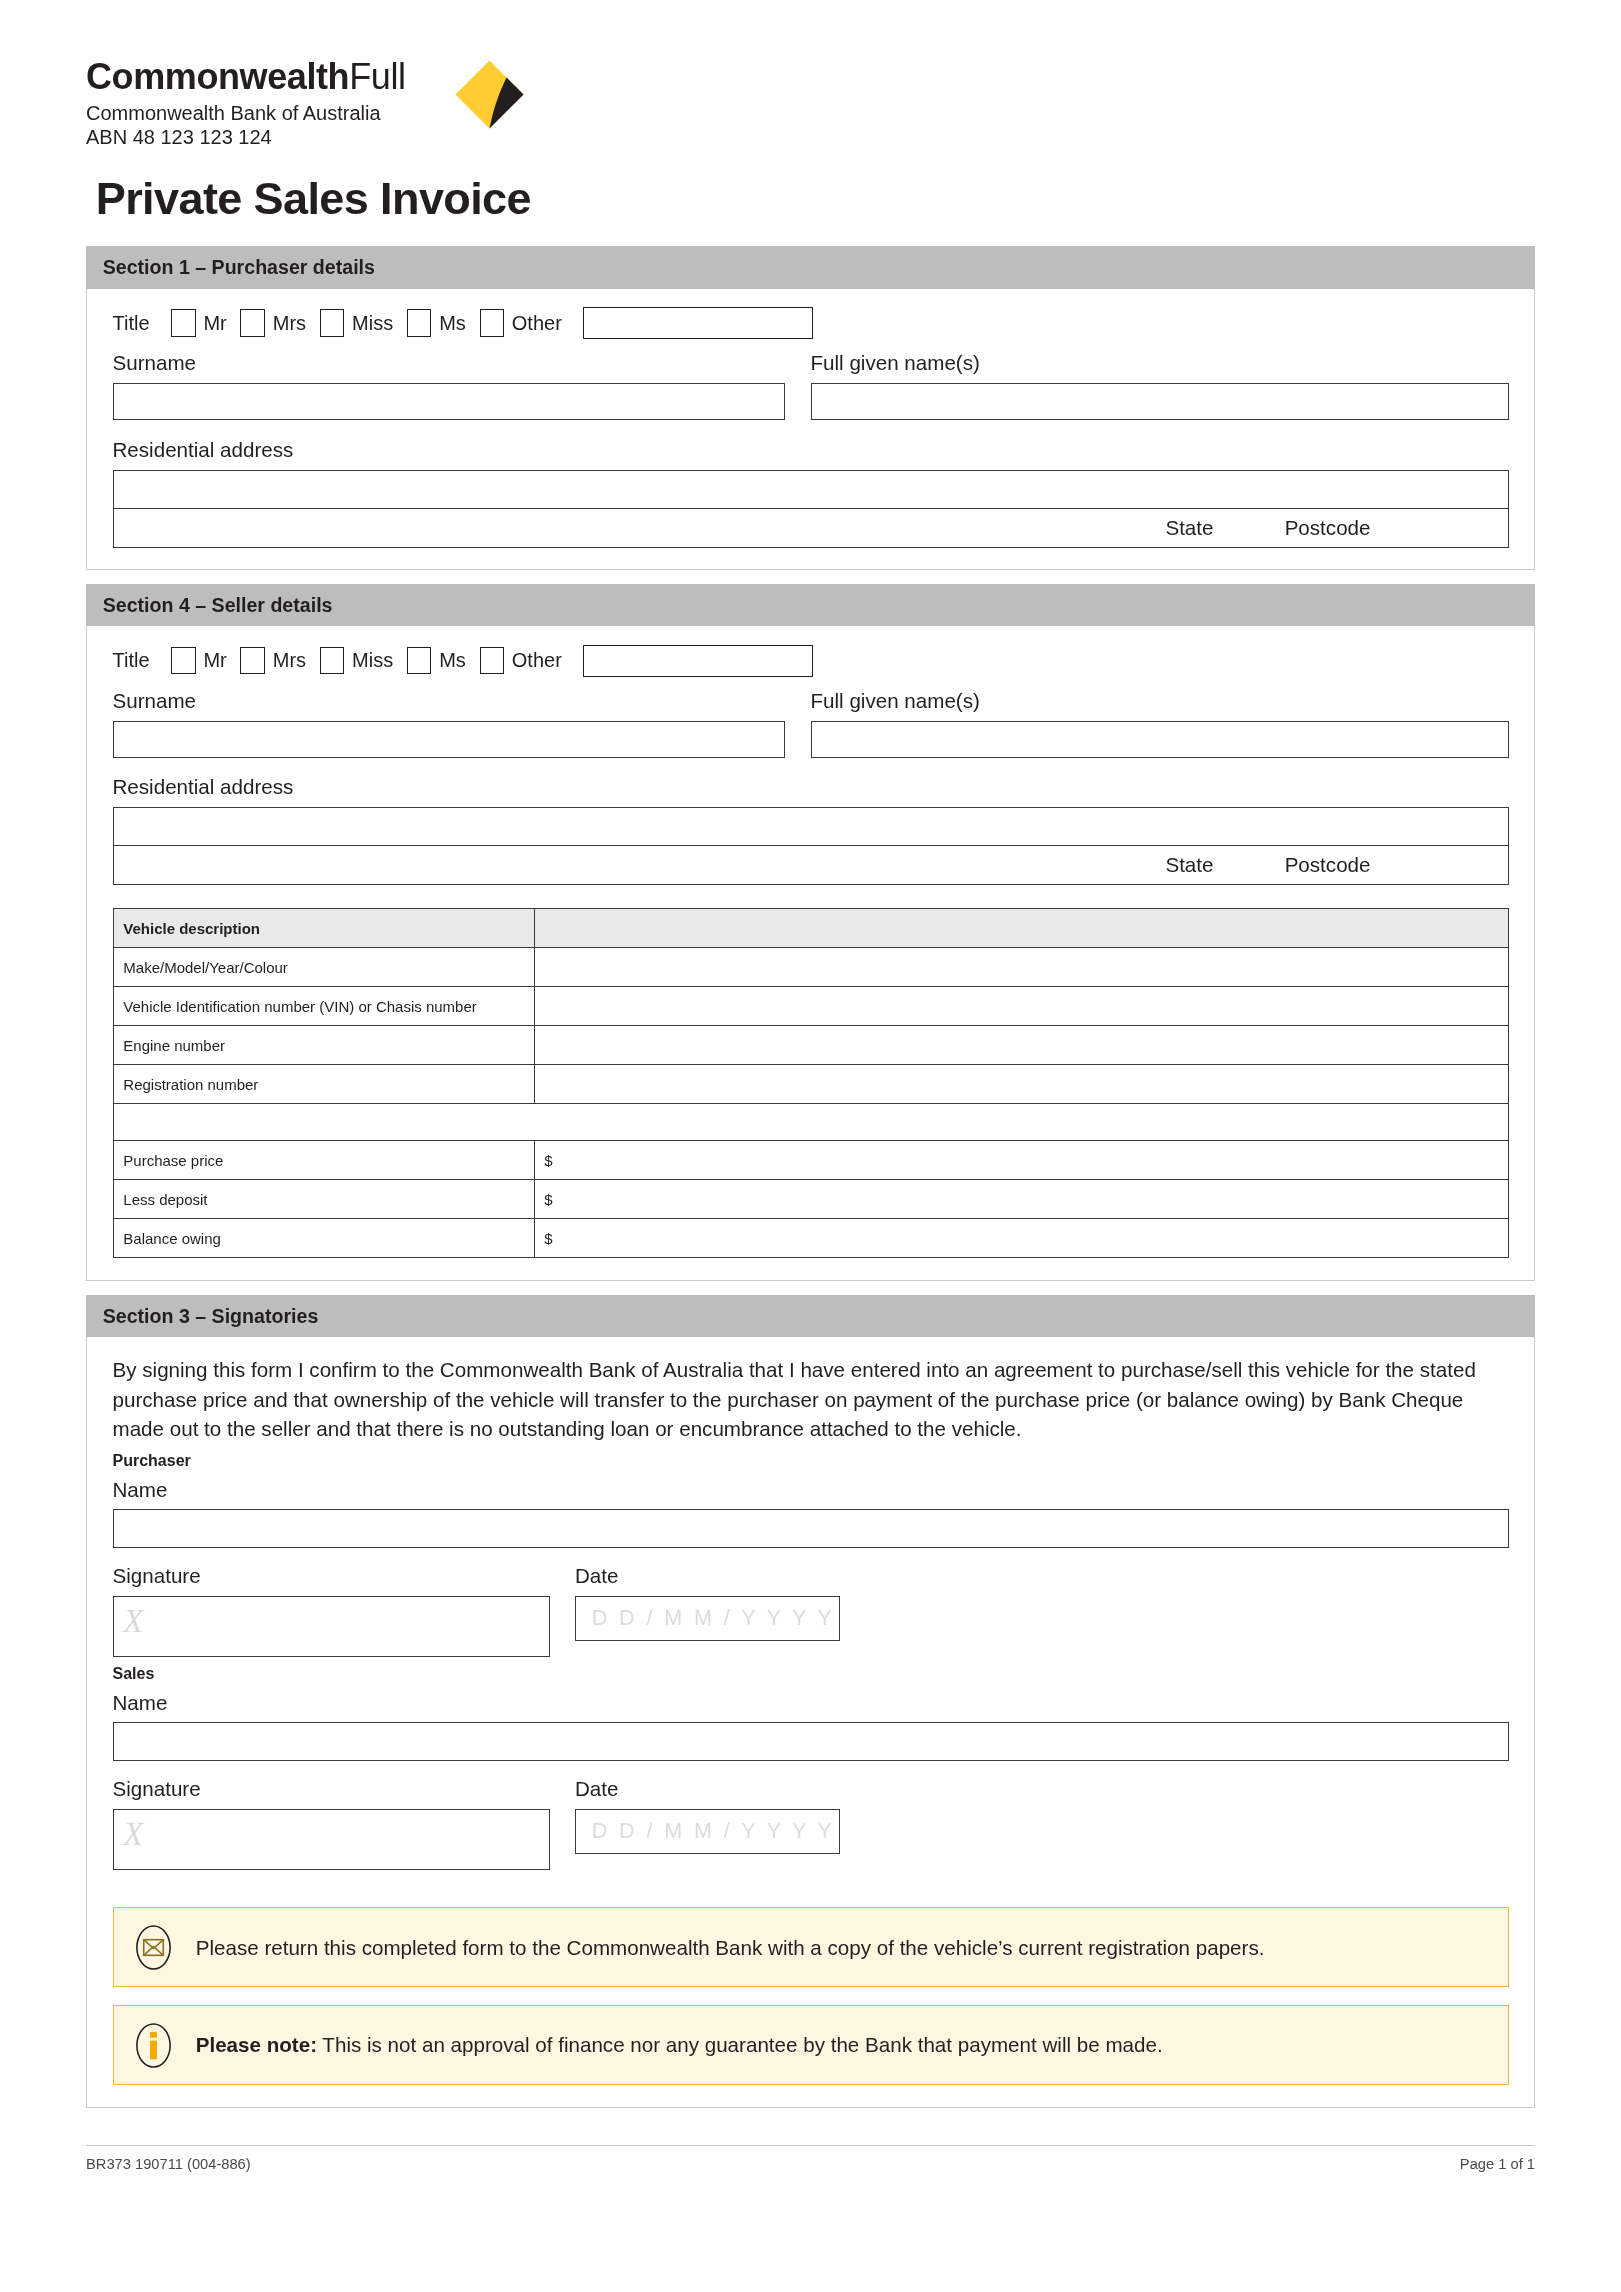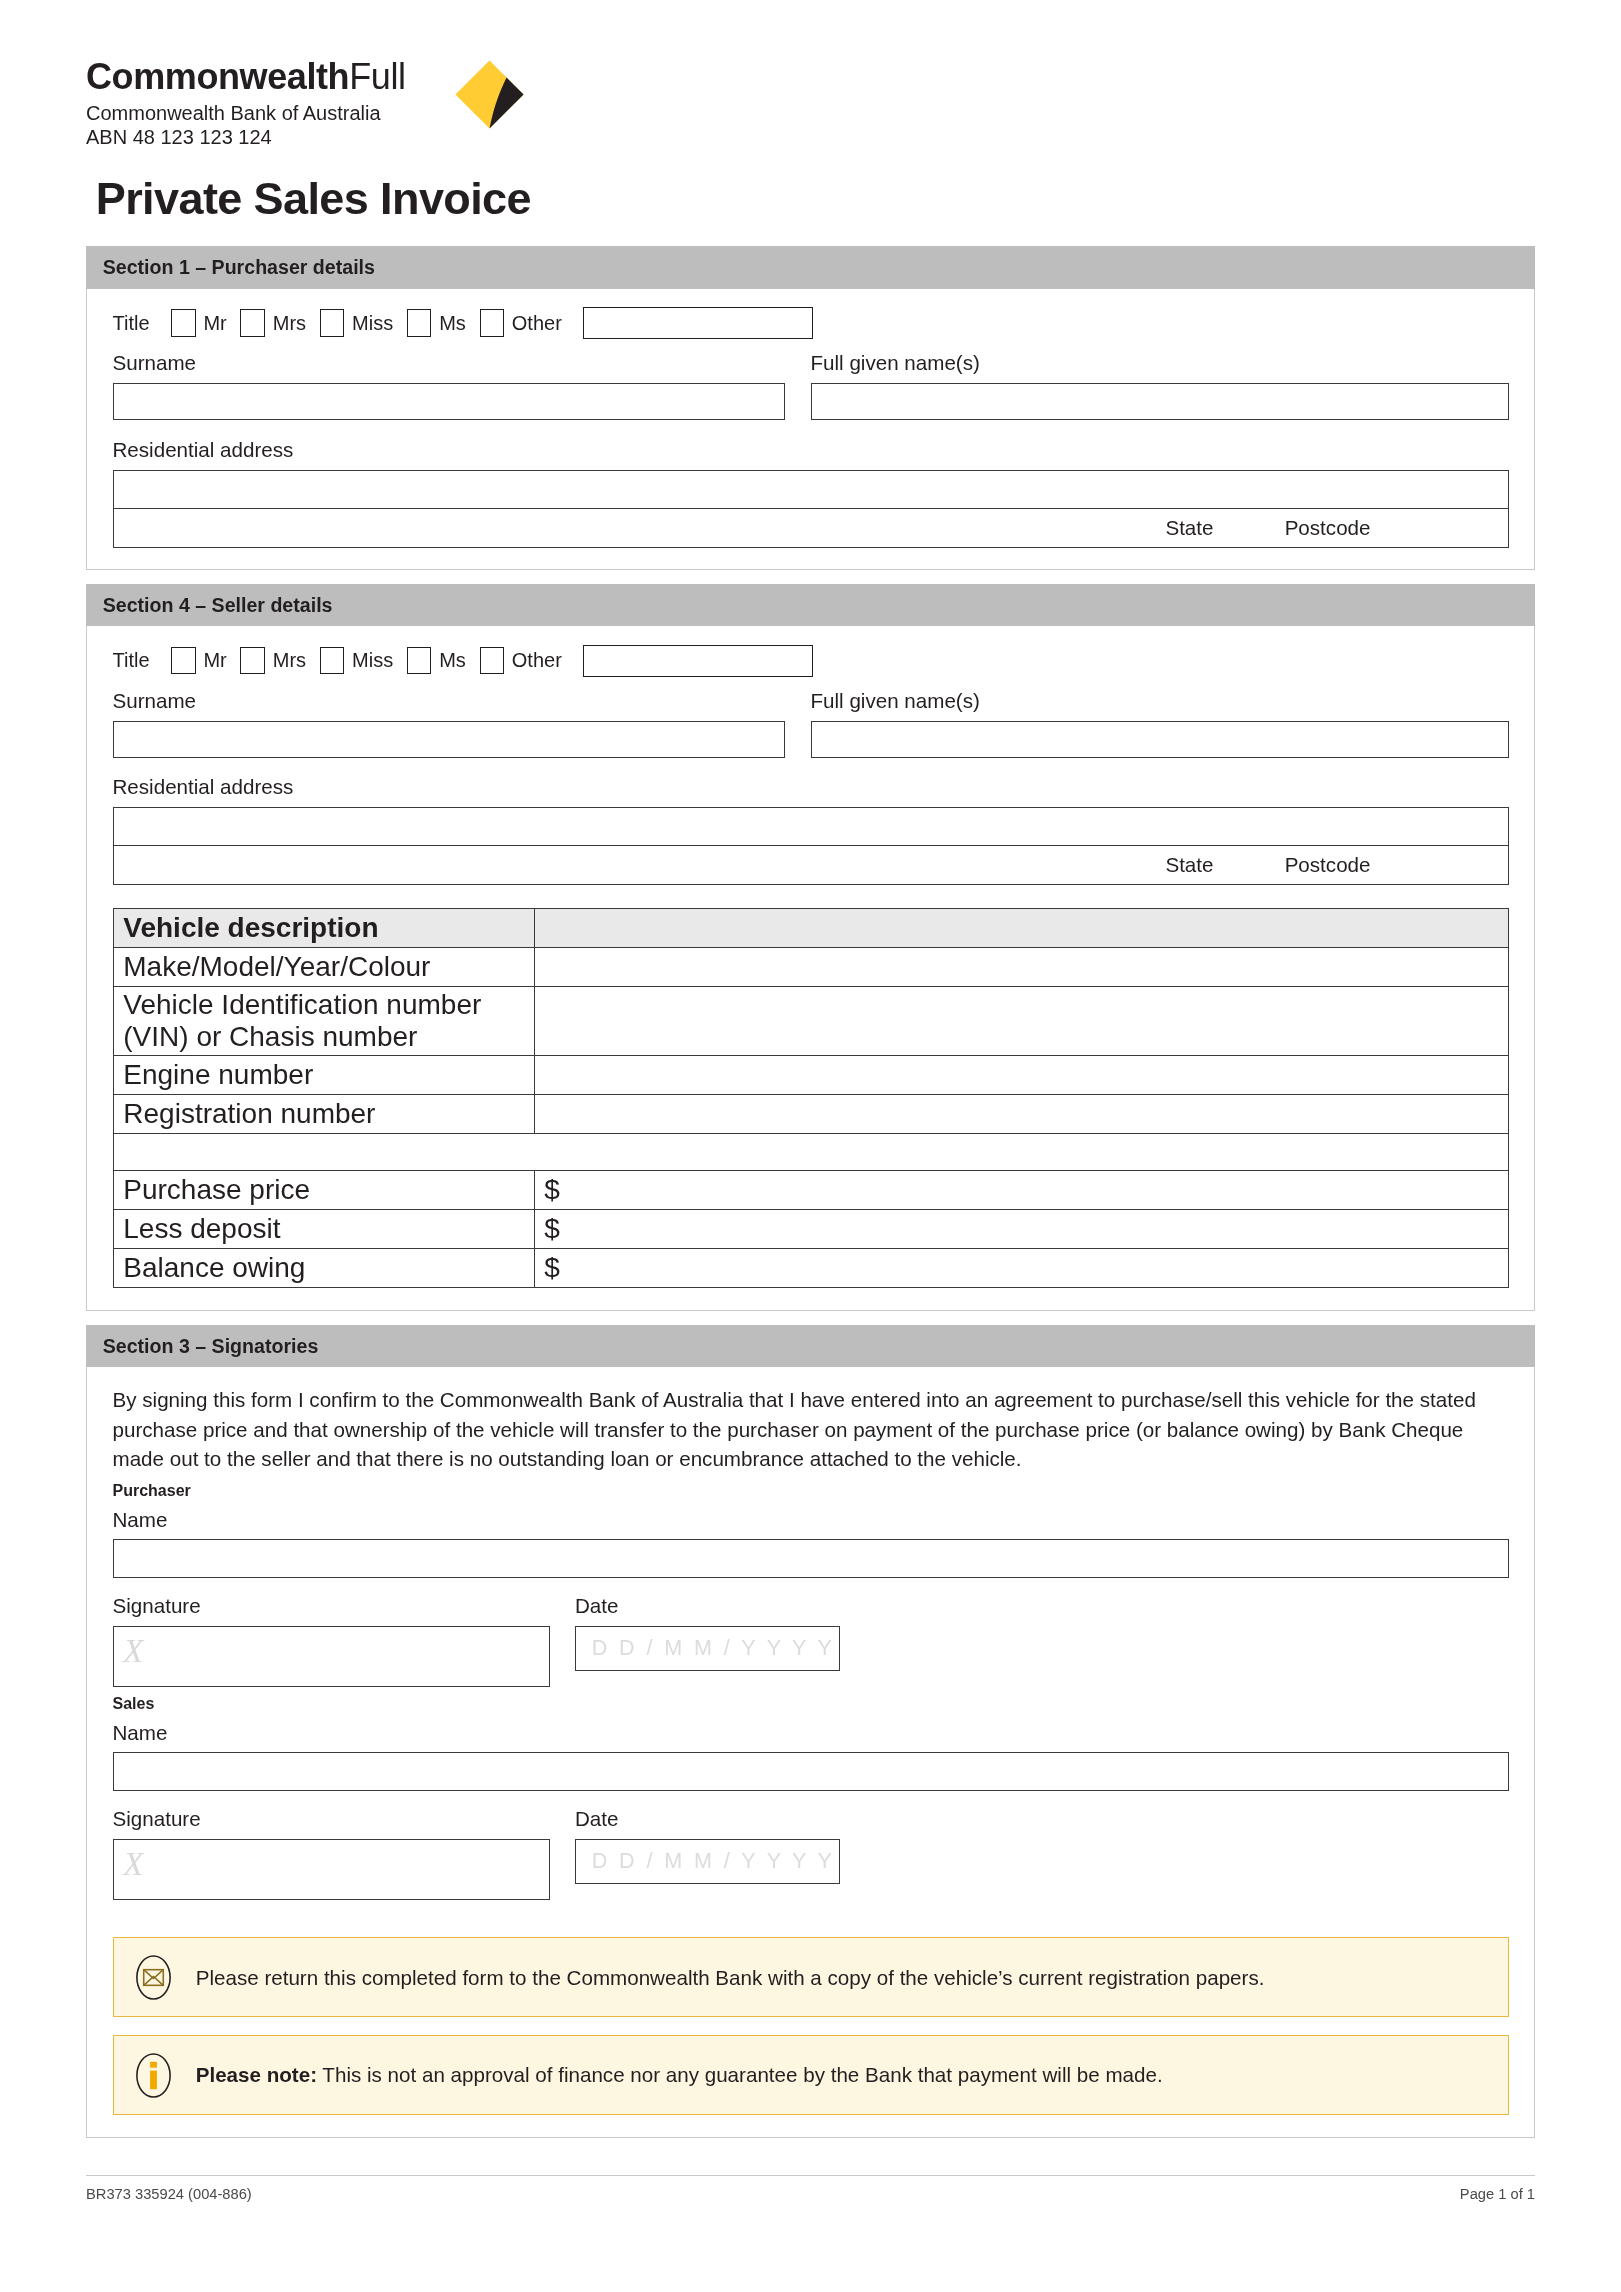--- a/index.html
+++ b/index.html
@@ -133,21 +133,21 @@
   }
 
   .mt6 { margin-top: 5.9px; }
   .mt16 { margin-top: 15.7px; }
 
   
   .veh-table {
     border-collapse: collapse;
     width: 100%;
     margin-top: 23.5px;
-    font-size: 28px;
+    font-size: 15px;
   }
   .veh-table td {
     border: 1.5px solid #3a3a3a;
     height: 39px;
     padding: 2px 9.8px;
     vertical-align: middle;
   }
   .veh-table td.lbl { width: 421px; }
   .veh-table tr.hdr td {
     background: #e9e9e9;
@@ -474,18 +474,18 @@
             <rect x="18.5" y="12" width="7" height="6" fill="#F2A900"></rect>
             <rect x="18.5" y="21" width="7" height="19" fill="#F2A900"></rect>
           </svg>
         </span>
         <span><b>Please note:</b><span> This is not an approval of finance nor any guarantee by the Bank that payment will be made.</span></span>
       </div>
     </div>
   </div>
 
   <div class="footer">
-    <span>BR373 335924  (004-886)</span>
+    <span>BR373 190711  (004-886)</span>
     <span>Page 1 of 1</span>
   </div>
 
 </div>
 
 
 </body></html>

